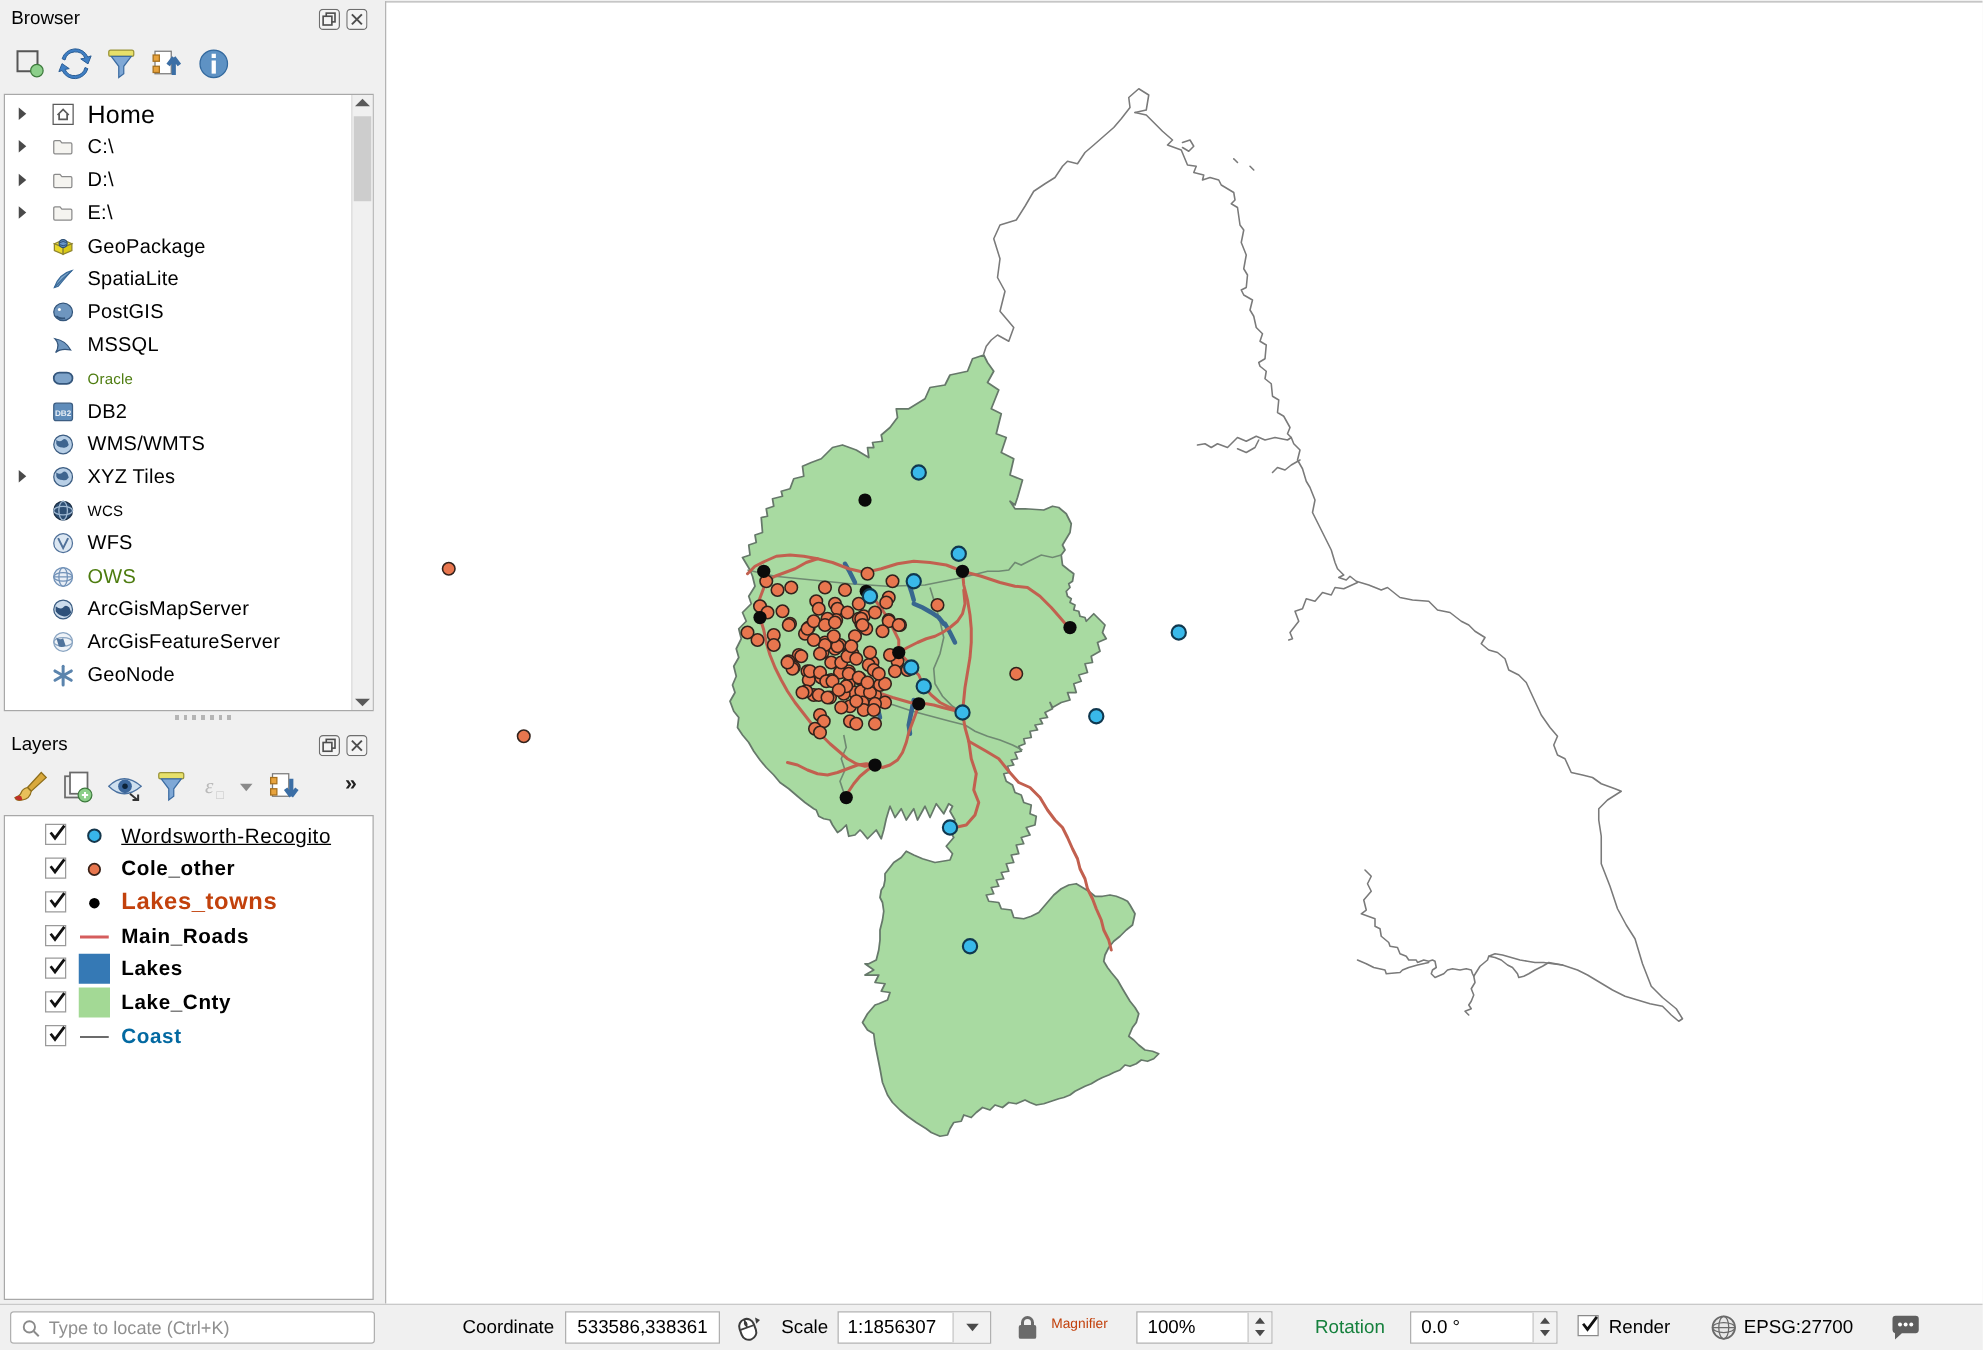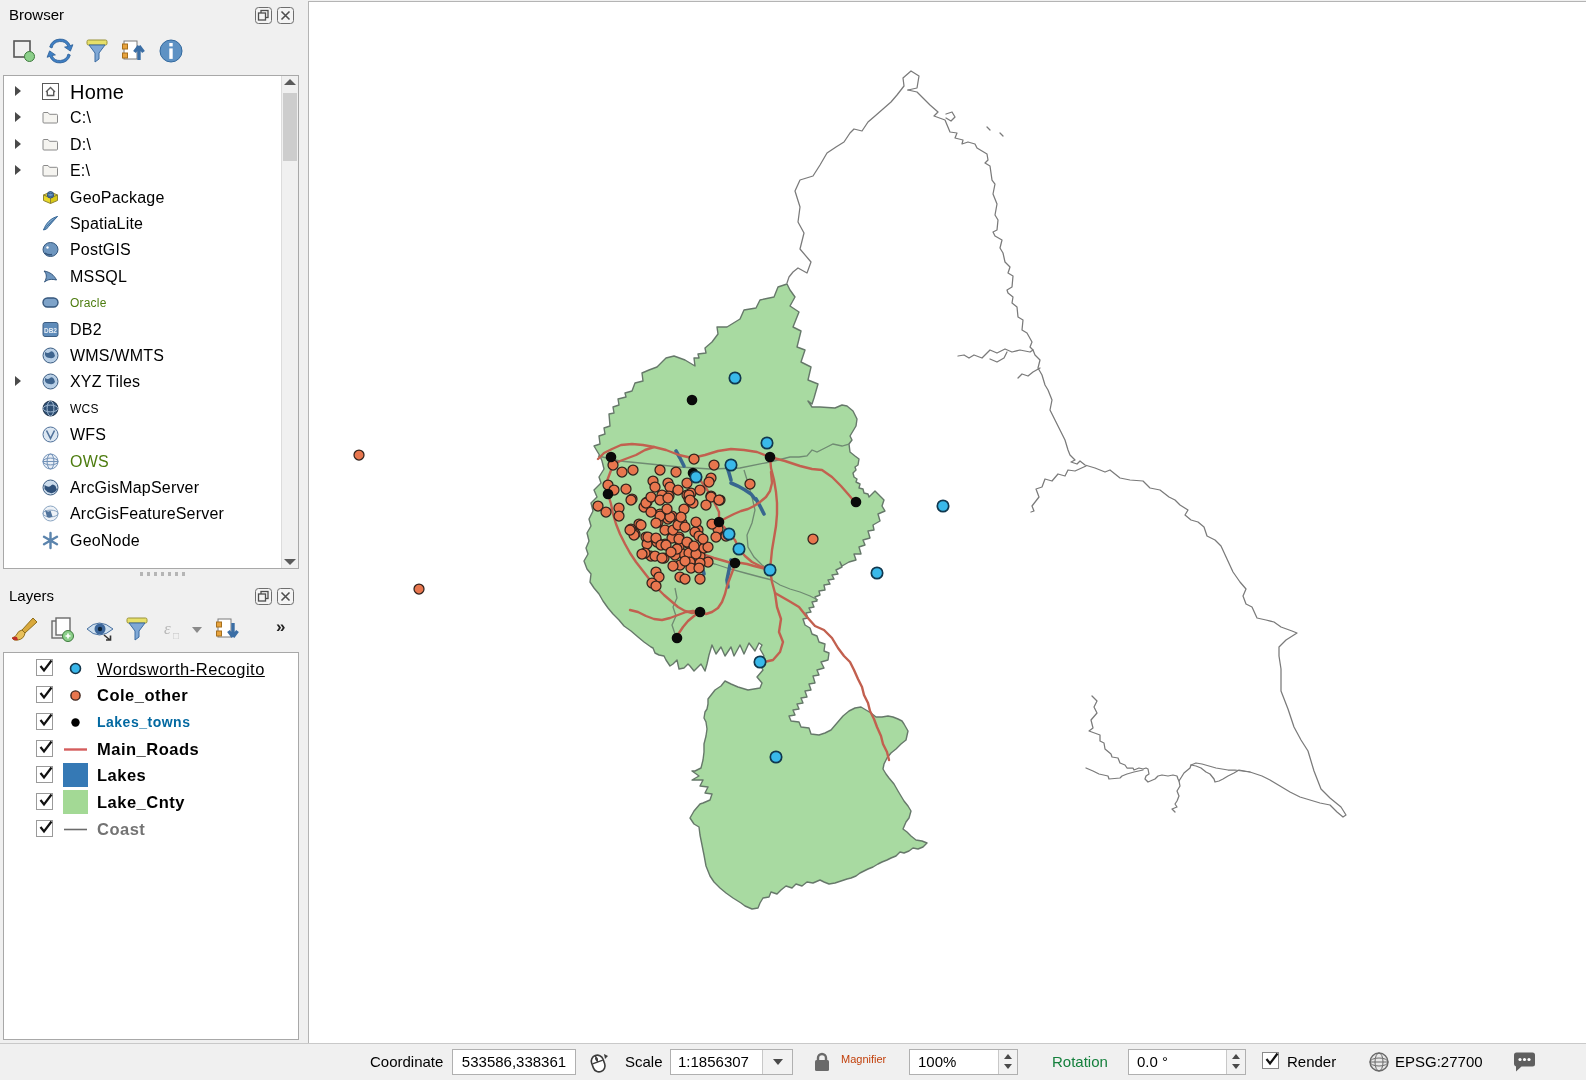--- a/index.html
+++ b/index.html
@@ -416,21 +416,21 @@
         <circle cx="12.5" cy="12.5" r="4.6" fill="#e8764e" stroke="#3a2118" stroke-width="1.4"></circle>
       </svg></div>
 <div style="position:absolute;left:97px;top:682.3px;height:26px;line-height:26px;font-size:16.5px;letter-spacing:0.5px;font-weight:bold;color:#000;white-space:nowrap">Cole_other</div>
 <div style="position:absolute;left:36px;top:712.8px;width:17px;height:17px;background:#fff;border:1px solid #9a9a9a"></div>
 <svg style="position:absolute;left:37px;top:710.8px" width="18" height="18" viewBox="0 0 18 18">
       <path d="M3.5 9 L7 13.5 L14.5 3.5" fill="none" stroke="#111" stroke-width="2.2"></path>
     </svg>
 <div style="position:absolute;left:63px;top:709.8px;width:25px;height:25px"><svg width="25" height="25" viewBox="0 0 25 25">
         <circle cx="12.5" cy="12.5" r="4.2" fill="#000"></circle>
       </svg></div>
-<div style="position:absolute;left:97px;top:709.0px;height:26px;line-height:26px;font-size:14px;letter-spacing:0.5px;font-weight:bold;color:#0369a1;white-space:nowrap">Lakes_towns</div>
+<div style="position:absolute;left:97px;top:709.0px;height:26px;line-height:26px;font-size:19px;letter-spacing:0.5px;font-weight:bold;color:#c2410c;white-space:nowrap">Lakes_towns</div>
 <div style="position:absolute;left:36px;top:739.5px;width:17px;height:17px;background:#fff;border:1px solid #9a9a9a"></div>
 <svg style="position:absolute;left:37px;top:737.5px" width="18" height="18" viewBox="0 0 18 18">
       <path d="M3.5 9 L7 13.5 L14.5 3.5" fill="none" stroke="#111" stroke-width="2.2"></path>
     </svg>
 <div style="position:absolute;left:63px;top:736.5px;width:25px;height:25px"><svg width="25" height="25" viewBox="0 0 25 25">
         <line x1="1" y1="12.5" x2="24" y2="12.5" stroke="#d55d5d" stroke-width="2.4"></line>
       </svg></div>
 <div style="position:absolute;left:97px;top:735.7px;height:26px;line-height:26px;font-size:16.5px;letter-spacing:0.5px;font-weight:bold;color:#000;white-space:nowrap">Main_Roads</div>
 <div style="position:absolute;left:36px;top:766.1px;width:17px;height:17px;background:#fff;border:1px solid #9a9a9a"></div>
 <svg style="position:absolute;left:37px;top:764.1px" width="18" height="18" viewBox="0 0 18 18">
@@ -448,24 +448,31 @@
       <div style="width:25px;height:24px;background:#a3d995"></div>
     </div>
 <div style="position:absolute;left:97px;top:789.1px;height:26px;line-height:26px;font-size:16.5px;letter-spacing:0.5px;font-weight:bold;color:#000;white-space:nowrap">Lake_Cnty</div>
 <div style="position:absolute;left:36px;top:819.6px;width:17px;height:17px;background:#fff;border:1px solid #9a9a9a"></div>
 <svg style="position:absolute;left:37px;top:817.6px" width="18" height="18" viewBox="0 0 18 18">
       <path d="M3.5 9 L7 13.5 L14.5 3.5" fill="none" stroke="#111" stroke-width="2.2"></path>
     </svg>
 <div style="position:absolute;left:63px;top:816.6px;width:25px;height:25px"><svg width="25" height="25" viewBox="0 0 25 25">
         <line x1="1" y1="12.5" x2="24" y2="12.5" stroke="#6b6b6b" stroke-width="1.6"></line>
       </svg></div>
-<div style="position:absolute;left:97px;top:815.8px;height:26px;line-height:26px;font-size:16.5px;letter-spacing:0.5px;font-weight:bold;color:#737373;white-space:nowrap">Coast</div>
+<div style="position:absolute;left:97px;top:815.8px;height:26px;line-height:26px;font-size:16.5px;letter-spacing:0.5px;font-weight:bold;color:#0369a1;white-space:nowrap">Coast</div>
 </div>
 
 <div class="abs" style="left:0;top:1043px;width:1586px;height:37px;background:#f0f0f0;border-top:1px solid #c9c9c9">
+  <div class="abs" style="left:8px;top:5px;width:292px;height:26px;background:#fff;border:1px solid #b0b0b0;border-radius:3px">
+    <svg style="position:absolute;left:8px;top:5px" width="16" height="16" viewBox="0 0 16 16">
+        <circle cx="6.5" cy="6.5" r="4.5" fill="none" stroke="#8a8a8a" stroke-width="1.5"></circle>
+        <line x1="10" y1="10" x2="14" y2="14" stroke="#8a8a8a" stroke-width="1.5"></line>
+      </svg>
+    <div class="abs" style="left:30px;top:3px;font-size:14.5px;color:#8f8f8f;line-height:20px">Type to locate (Ctrl+K)</div>
+  </div>
   <div class="abs" style="left:370px;top:9px;font-size:15px;color:#000">Coordinate</div>
   <div class="abs" style="left:452px;top:5px;width:124px;height:26px;background:#fff;border:1px solid #b0b0b0;font-size:15px;text-align:center;line-height:24px">533586,338361</div>
   <svg style="position:absolute;left:586px;top:7px" width="24" height="24" viewBox="0 0 24 24">
       <g transform="rotate(-20 12 12)">
         <rect x="6" y="4" width="12" height="17" rx="6" fill="#fff" stroke="#3c3c3c" stroke-width="1.6"></rect>
         <line x1="12" y1="4" x2="12" y2="11" stroke="#3c3c3c" stroke-width="1.4"></line>
         <line x1="6.5" y1="11" x2="17.5" y2="11" stroke="#3c3c3c" stroke-width="1.4"></line>
         <rect x="10.7" y="6" width="2.6" height="3.6" rx="1.2" fill="#3c3c3c"></rect>
       </g>
       <path d="M18 3 l4 2 -3 3" fill="#3c3c3c"></path>

